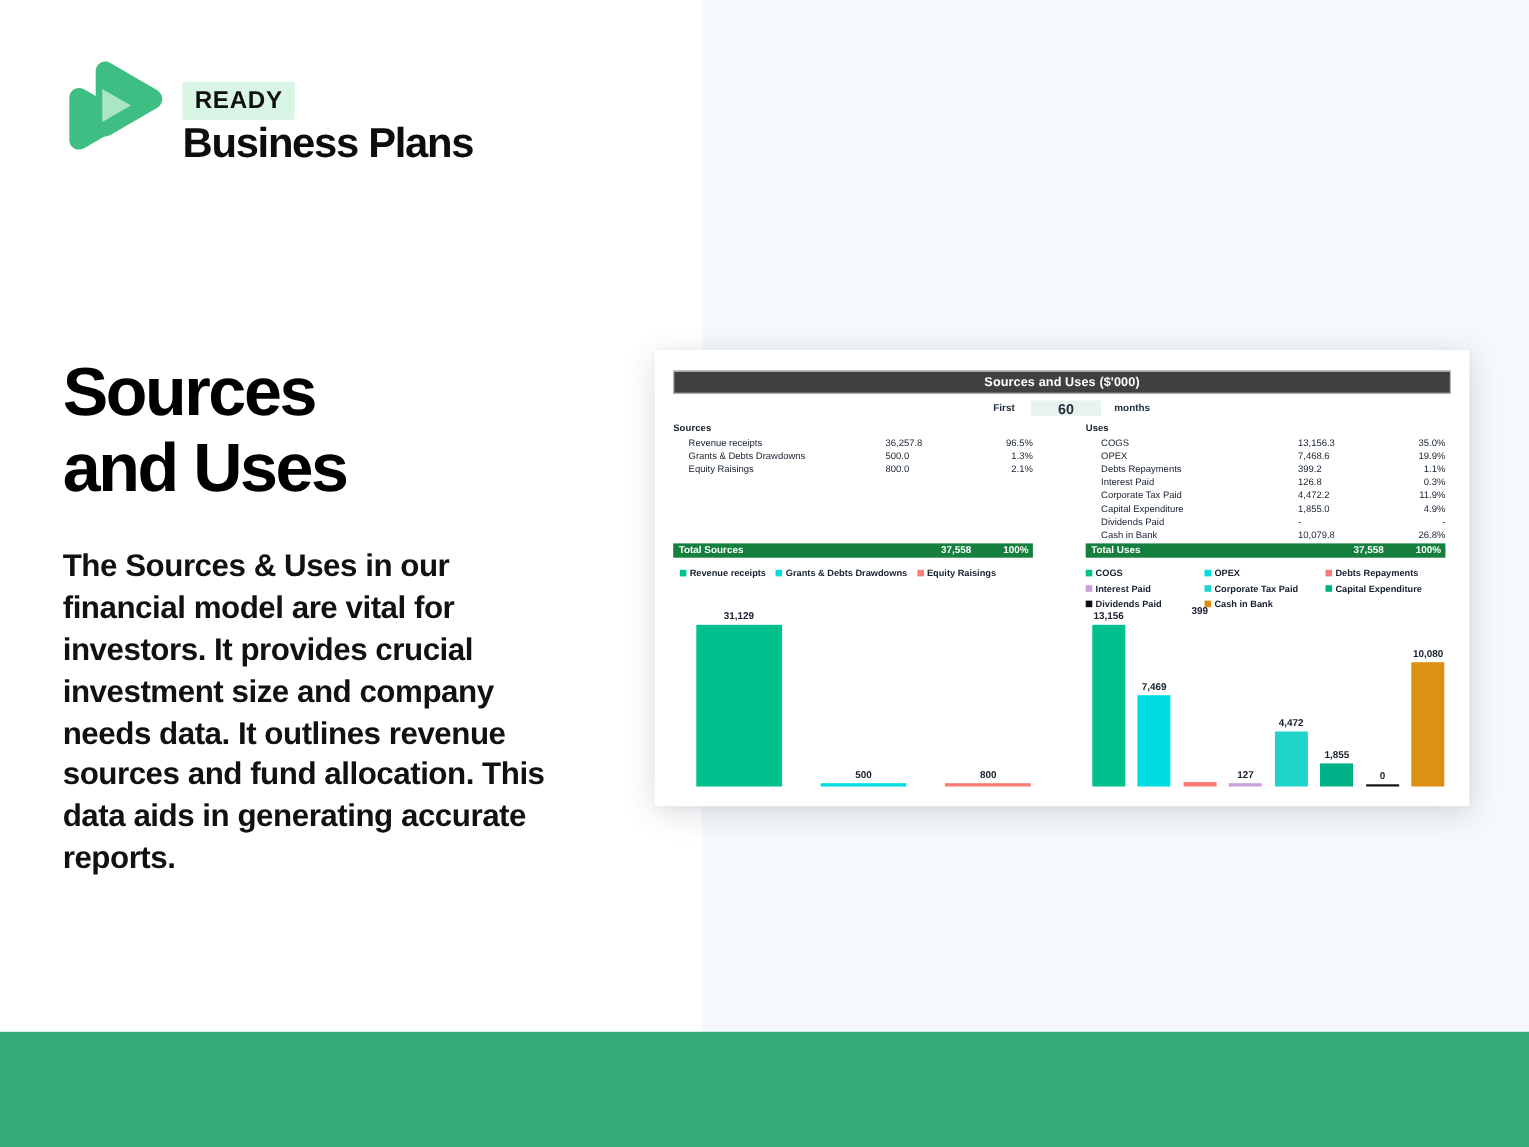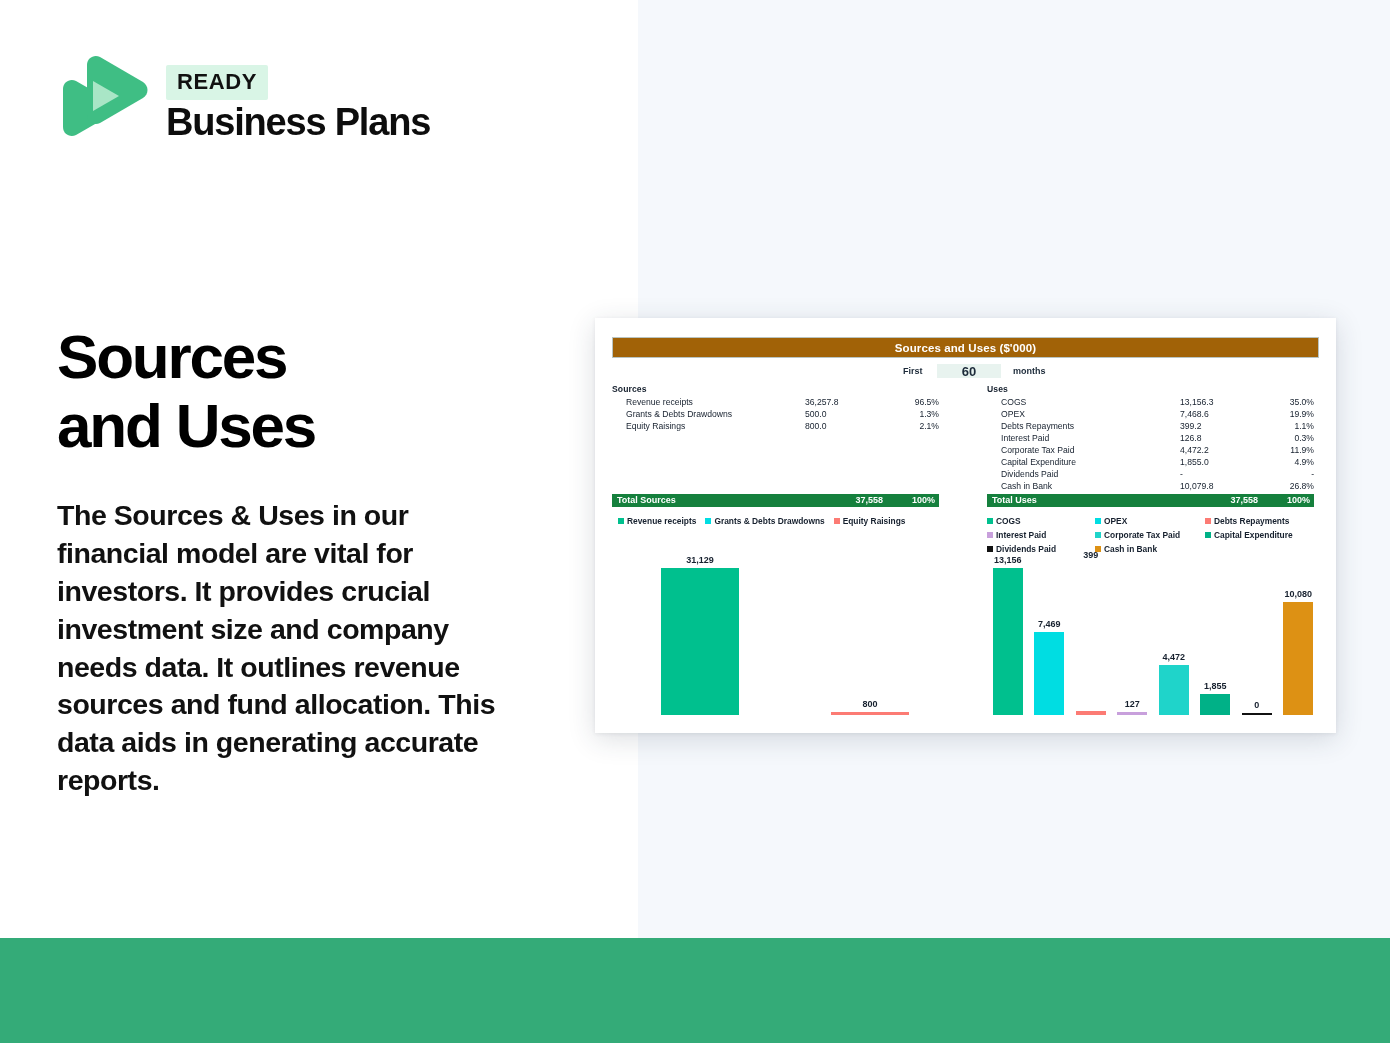--- a/index.html
+++ b/index.html
@@ -29,21 +29,21 @@
   }
   .bottom-band {
     position: absolute; left: 0; top: 938px;
     width: 1390px; height: 105px;
     background: #34ab78;
   }
 
   
   .logo {
     position: absolute; left: 57px; top: 55px;
-    display: flex; align-items: center; gap: 16px;
+    display: flex; align-items: flex-end; gap: 16px;
   }
   .logo-mark {
     position: relative; width: 93px; height: 97px; flex: 0 0 93px;
   }
   .logo-mark svg { display: block; width: 93px; height: 97px; }
   .logo-text { display: flex; flex-direction: column; gap: 3px; }
   .ready-badge {
     display: inline-block;
     background: #d9f5e6;
     color: #111111;
@@ -87,21 +87,21 @@
     position: absolute; left: 595px; top: 318px;
     width: 741px; height: 415px;
     background: #ffffff;
     box-shadow: 0 6px 26px rgba(35,50,70,0.16), 0 1px 4px rgba(35,50,70,0.08);
   }
   .card-inner { position: relative; width: 100%; height: 100%; padding: 0; }
 
   .sheet-title {
     position: absolute; left: 17px; top: 19px;
     width: 707px; height: 21px;
-    background: #a16207;
+    background: #404040;
     border: 1px solid #b9c4c2;
     color: #ffffff;
     font-size: 11.5px;
     font-weight: bold;
     display: flex; align-items: center; justify-content: center;
     letter-spacing: 0.1px;
   }
 
   .period-row {
     position: absolute; left: 17px; top: 45px;
@@ -348,20 +348,24 @@
           </div>
         </div>
 
       <div class="chart chart-sources">
         <div class="plot" id="plot-sources">
             <div class="bar-slot" style="width: 78px;">
               <div class="bar-value">31,129</div>
               <div class="bar" style="height: 147px; background: rgb(0, 192, 142);"></div>
             </div>
             <div class="bar-slot" style="width: 78px;">
+              <div class="bar-value">500</div>
+              <div class="bar" style="height: 3px; background: rgb(0, 221, 226);"></div>
+            </div>
+            <div class="bar-slot" style="width: 78px;">
               <div class="bar-value">800</div>
               <div class="bar" style="height: 3px; background: rgb(252, 123, 116);"></div>
             </div>
           </div>
       </div>
       <div class="chart chart-uses">
         <div class="plot" id="plot-uses">
             <div class="bar-slot" style="width: 30px;">
               <div class="bar-value">13,156</div>
               <div class="bar" style="height: 147px; background: rgb(0, 192, 142);"></div>

